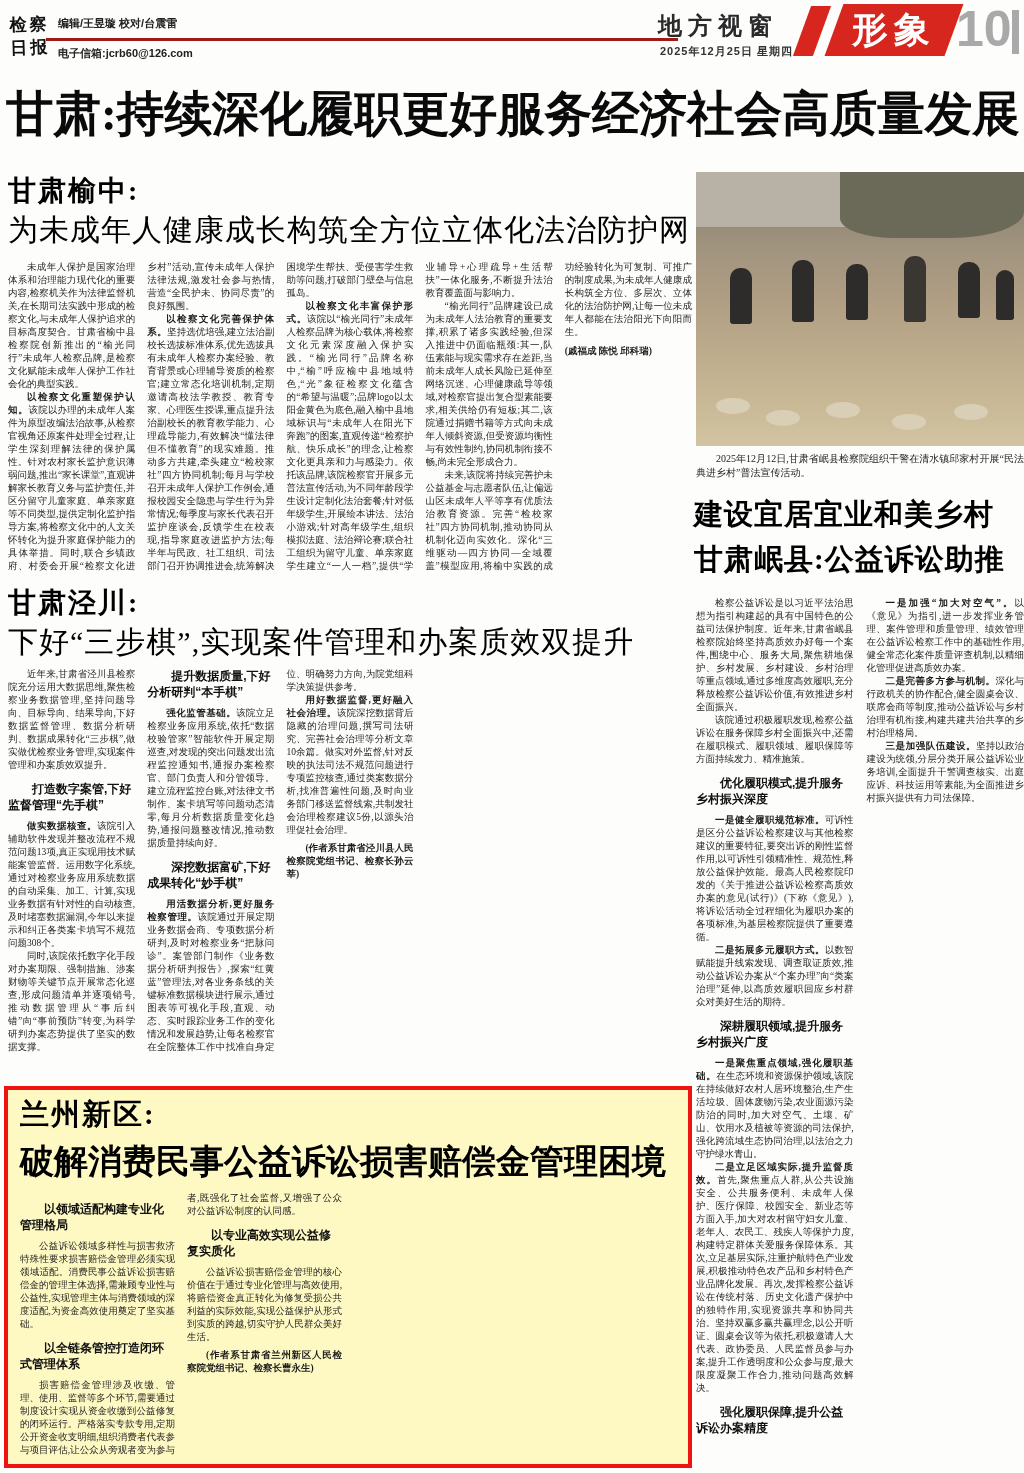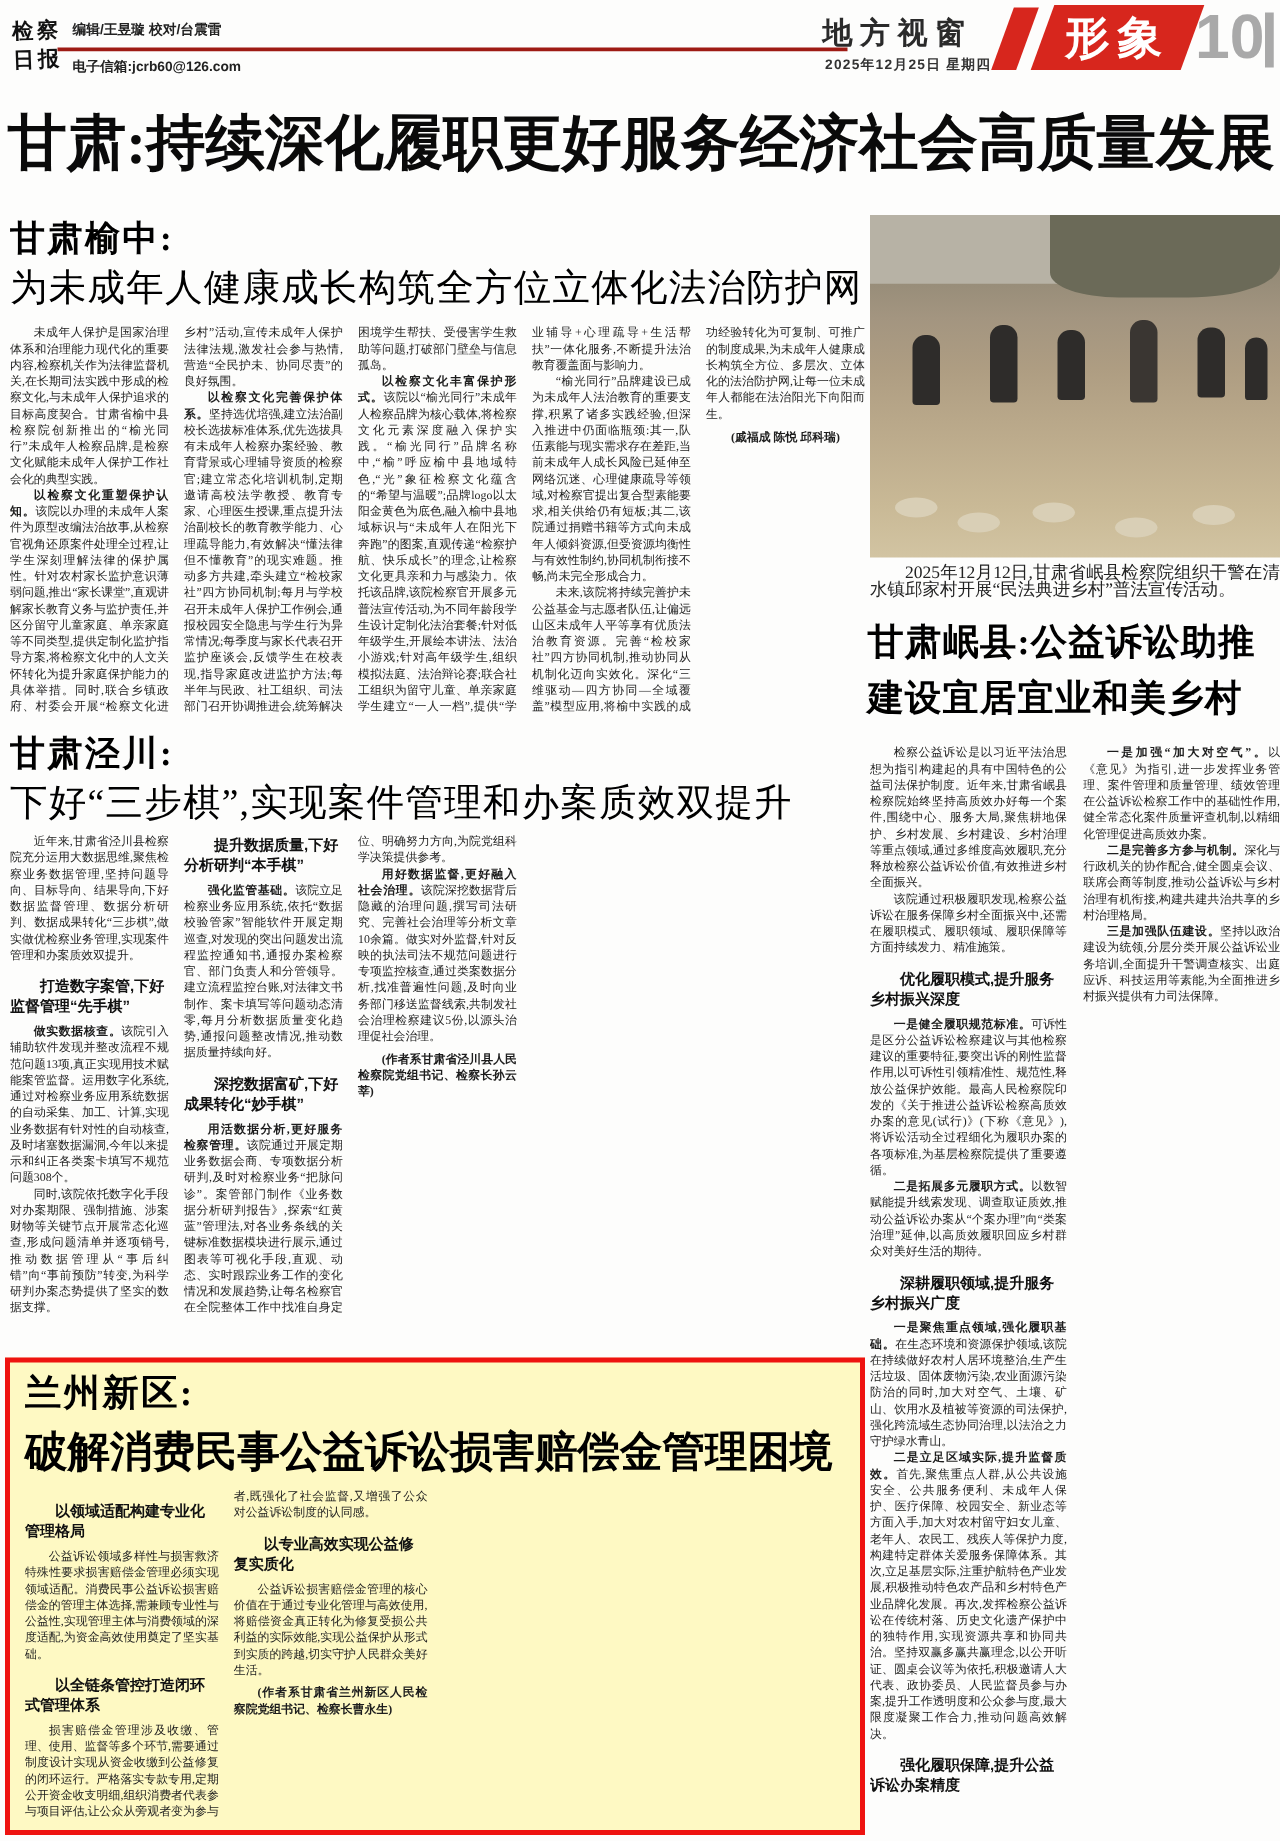--- a/index.html
+++ b/index.html
@@ -40,37 +40,37 @@
   .t2{top:622px}
   .mx-title{position:absolute;left:694px;top:492px;width:330px;font-size:29px;font-weight:700;
         line-height:45px;letter-spacing:1px;color:#000}
 
   
   .body{text-align:justify;font-size:9.5px;line-height:13px;column-gap:12px;column-fill:auto;overflow:hidden;color:#1d1d1d}
   .para{margin:0;text-indent:2em}
   .lead{font-weight:bold;letter-spacing:.5px}
   .col-head{font-family:"Liberation Sans","DejaVu Sans",sans-serif;font-weight:bold;font-size:12px;
         line-height:16px;margin:9px 0 7px;text-indent:2em;color:#111;text-align:left}
-  .sig{text-align:center;font-weight:bold;margin-top:6px;text-indent:0}
+  .sig{text-align:left;font-weight:bold;margin-top:6px;text-indent:0}
   .author{font-weight:bold;text-indent:2em;margin-top:5px}
   .a1-body{position:absolute;left:8px;top:261px;width:684px;height:321px;column-count:5}
   .jc-body{position:absolute;left:8px;top:668px;width:684px;height:397px;column-count:5}
   .mx-body{position:absolute;left:696px;top:597px;width:328px;height:868px;column-count:2;column-gap:13px}
 
   
   .photo{position:absolute;left:696px;top:172px;width:328px;height:274px;overflow:hidden;
         background:linear-gradient(180deg,#7e7a6c 0%,#8f8774 12%,#a39580 30%,#ae9d82 45%,#bcab8c 65%,#c9b996 85%,#d2c4a2 100%)}
   .ph-building{position:absolute;left:0;top:0;width:46%;height:20%;background:#b7b2a5}
   .ph-trees{position:absolute;right:0;top:0;width:56%;height:24%;background:#6b6a58;border-radius:0 0 40% 30%}
   .person{position:absolute;width:22px;height:56px;background:#2e2c2a;border-radius:10px 10px 3px 3px}
   .p1{left:34px;top:96px}.p2{left:96px;top:88px;height:62px}.p3{left:150px;top:92px}
   .p4{left:208px;top:84px;height:66px;background:#3a3632}.p5{left:262px;top:90px}.p6{left:300px;top:98px;width:18px;height:50px}
   .sack{position:absolute;width:34px;height:16px;background:#d9cfb6;border-radius:50%}
   .s1{left:20px;top:226px}.s2{left:70px;top:238px}.s3{left:130px;top:230px}.s4{left:196px;top:242px}.s5{left:258px;top:232px}
-  .caption{position:absolute;left:696px;top:452px;width:328px;font-size:14px;line-height:13.5px;
+  .caption{position:absolute;left:696px;top:452px;width:328px;font-size:10px;line-height:13.5px;
         text-indent:2em;color:#222;text-align:justify}
 
   
   .redbox{position:absolute;left:4px;top:1086px;width:688px;height:382px;border:4px solid var(--box-red,#ee1310);
         padding:5px 12px 8px;background:#fef9c3}
   .lz-kicker{font-size:29px;font-weight:bold;letter-spacing:2px;color:#000}
   .lz-title{font-size:34px;font-weight:bold;color:#000;margin-top:4px;white-space:nowrap}
   .lz-body{column-count:4;height:268px;margin-top:7px}
 </style>
 </head>
@@ -116,22 +116,22 @@
     <div class="person p6"></div>
     <div class="sack s1"></div>
     <div class="sack s2"></div>
     <div class="sack s3"></div>
     <div class="sack s4"></div>
     <div class="sack s5"></div>
   </div>
   <p class="caption">2025年12月12日,甘肃省岷县检察院组织干警在清水镇邱家村开展“民法典进乡村”普法宣传活动。</p>
 
   <div class="mx-title">
+    <div>建设宜居宜业和美乡村</div>
     <div>甘肃岷县:公益诉讼助推</div>
-    <div>建设宜居宜业和美乡村</div>
   </div>
   <div class="body mx-body">
       <p class="para">检察公益诉讼是以习近平法治思想为指引构建起的具有中国特色的公益司法保护制度。近年来,甘肃省岷县检察院始终坚持高质效办好每一个案件,围绕中心、服务大局,聚焦耕地保护、乡村发展、乡村建设、乡村治理等重点领域,通过多维度高效履职,充分释放检察公益诉讼价值,有效推进乡村全面振兴。</p>
       <p class="para">该院通过积极履职发现,检察公益诉讼在服务保障乡村全面振兴中,还需在履职模式、履职领域、履职保障等方面持续发力、精准施策。</p>
       <p class="col-head">优化履职模式,提升服务乡村振兴深度</p>
       <p class="para"><b class="lead">一是健全履职规范标准。</b>可诉性是区分公益诉讼检察建议与其他检察建议的重要特征,要突出诉的刚性监督作用,以可诉性引领精准性、规范性,释放公益保护效能。最高人民检察院印发的《关于推进公益诉讼检察高质效办案的意见(试行)》(下称《意见》),将诉讼活动全过程细化为履职办案的各项标准,为基层检察院提供了重要遵循。</p>
       <p class="para"><b class="lead">二是拓展多元履职方式。</b>以数智赋能提升线索发现、调查取证质效,推动公益诉讼办案从“个案办理”向“类案治理”延伸,以高质效履职回应乡村群众对美好生活的期待。</p>
       <p class="col-head">深耕履职领域,提升服务乡村振兴广度</p>
       <p class="para"><b class="lead">一是聚焦重点领域,强化履职基础。</b>在生态环境和资源保护领域,该院在持续做好农村人居环境整治,生产生活垃圾、固体废物污染,农业面源污染防治的同时,加大对空气、土壤、矿山、饮用水及植被等资源的司法保护,强化跨流域生态协同治理,以法治之力守护绿水青山。</p>
       <p class="para"><b class="lead">二是立足区域实际,提升监督质效。</b>首先,聚焦重点人群,从公共设施安全、公共服务便利、未成年人保护、医疗保障、校园安全、新业态等方面入手,加大对农村留守妇女儿童、老年人、农民工、残疾人等保护力度,构建特定群体关爱服务保障体系。其次,立足基层实际,注重护航特色产业发展,积极推动特色农产品和乡村特色产业品牌化发展。再次,发挥检察公益诉讼在传统村落、历史文化遗产保护中的独特作用,实现资源共享和协同共治。坚持双赢多赢共赢理念,以公开听证、圆桌会议等为依托,积极邀请人大代表、政协委员、人民监督员参与办案,提升工作透明度和公众参与度,最大限度凝聚工作合力,推动问题高效解决。</p>

